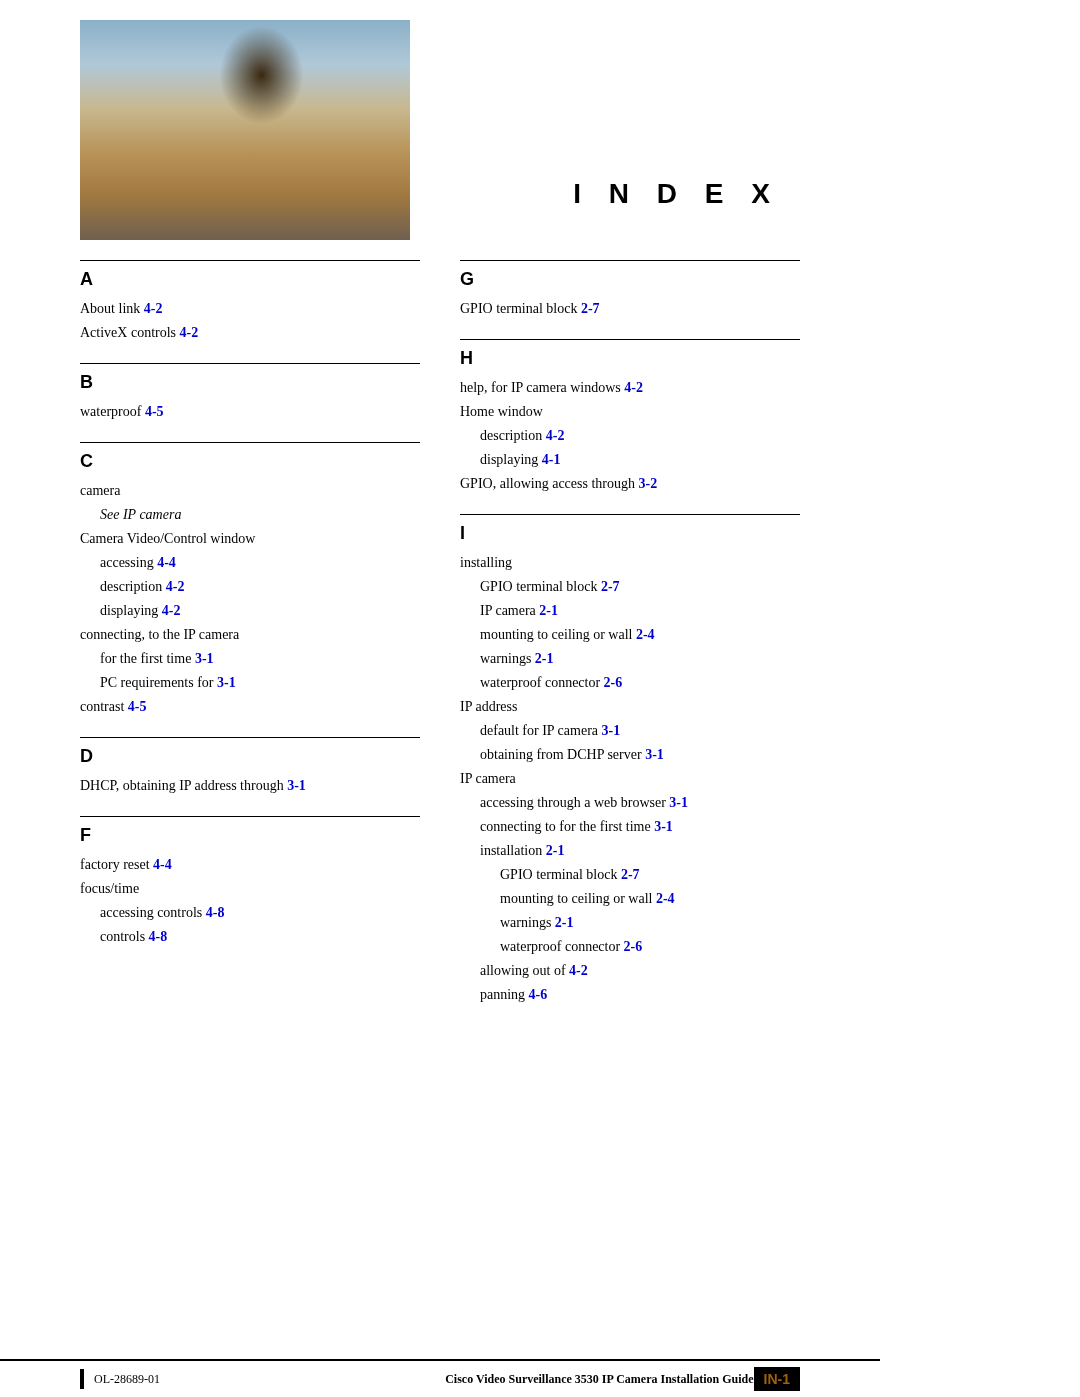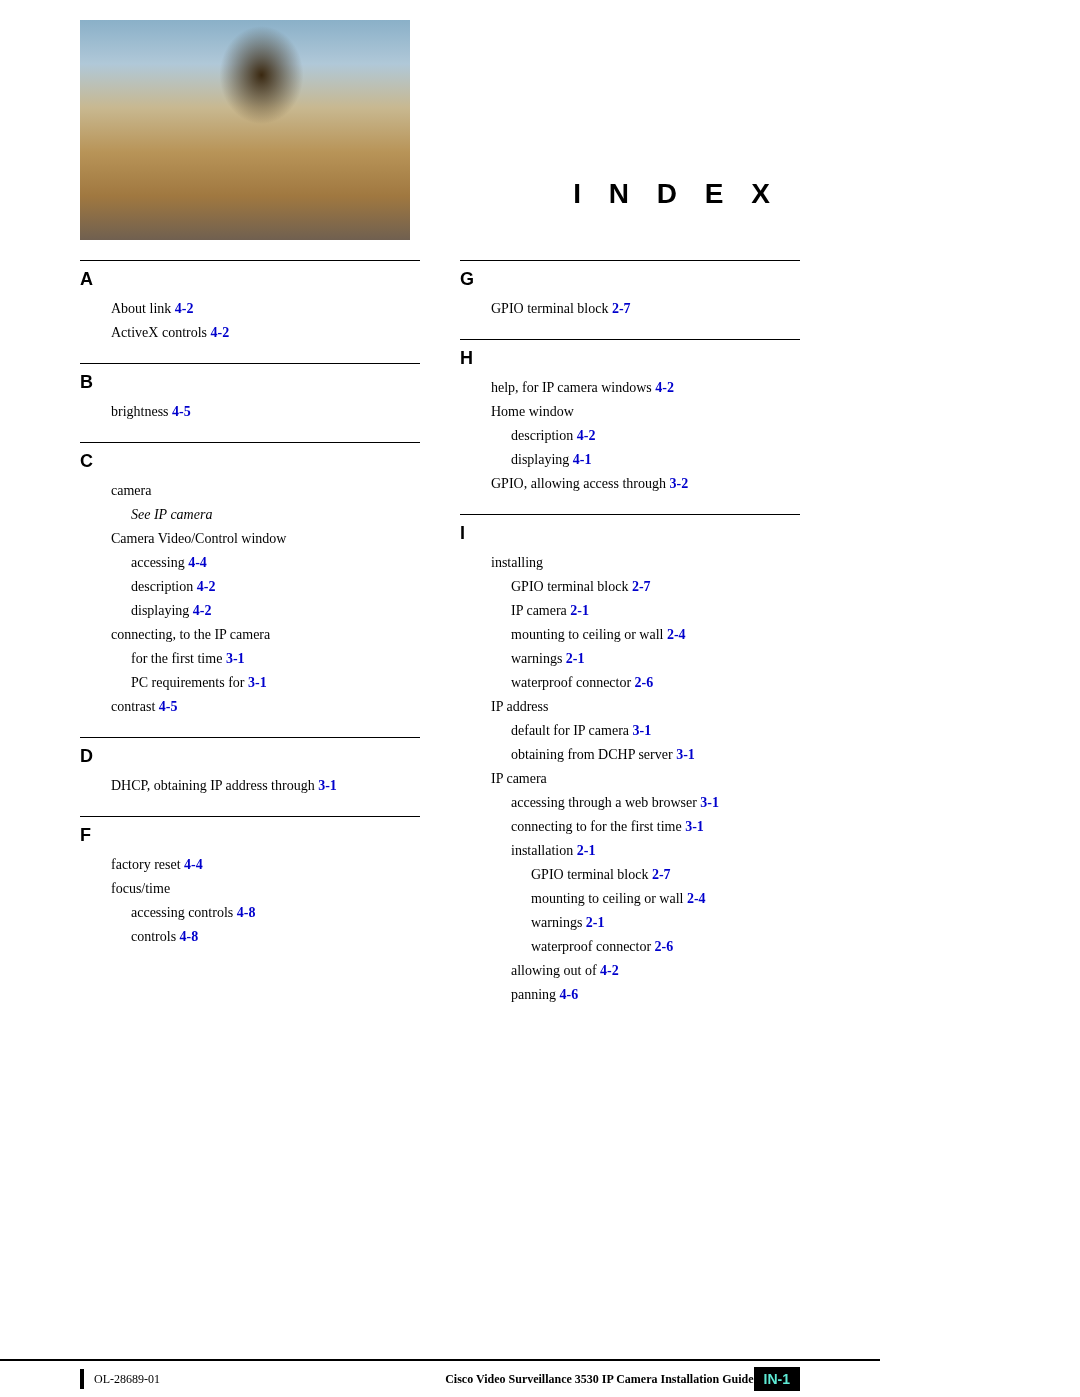--- a/index.html
+++ b/index.html
@@ -102,21 +102,20 @@
     .index-entry.indent1 {
       padding-left: 20px;
     }
 
     .index-entry.indent2 {
       padding-left: 40px;
     }
 
     .entry-label {
       color: #000000;
-      margin-left: 31px;
     }
 
     .entry-label.italic {
       font-style: italic;
     }
 
     .page-ref {
       color: #0000cc;
       font-weight: bold;
     }
@@ -150,21 +149,21 @@
     .footer-title {
       font-size: 12px;
       font-weight: bold;
       color: #000000;
       text-align: right;
       flex: 2;
     }
 
     .footer-page {
       background: #000000;
-      color: #5eead4;
+      color: #a16207;
       font-size: 14px;
       font-weight: bold;
       padding: 4px 10px;
       font-family: Arial, sans-serif;
     }
   </style>
 </head>
 <body>
 
 <div class="page-container">
@@ -190,21 +189,21 @@
         </div>
         <div class="index-entry">
           <span class="entry-label">ActiveX controls  </span><span class="page-ref">4-2</span>
         </div>
       </div>
 
       <div class="section">
         <hr class="section-divider">
         <div class="section-letter">B</div>
         <div class="index-entry">
-          <span class="entry-label">brightness  </span><span class="page-ref">4-5</span>
+          <span class="entry-label">waterproof  </span><span class="page-ref">4-5</span>
         </div>
       </div>
 
       <div class="section">
         <hr class="section-divider">
         <div class="section-letter">C</div>
         <div class="index-entry">
           <span class="entry-label">camera</span>
         </div>
         <div class="index-entry indent1">

